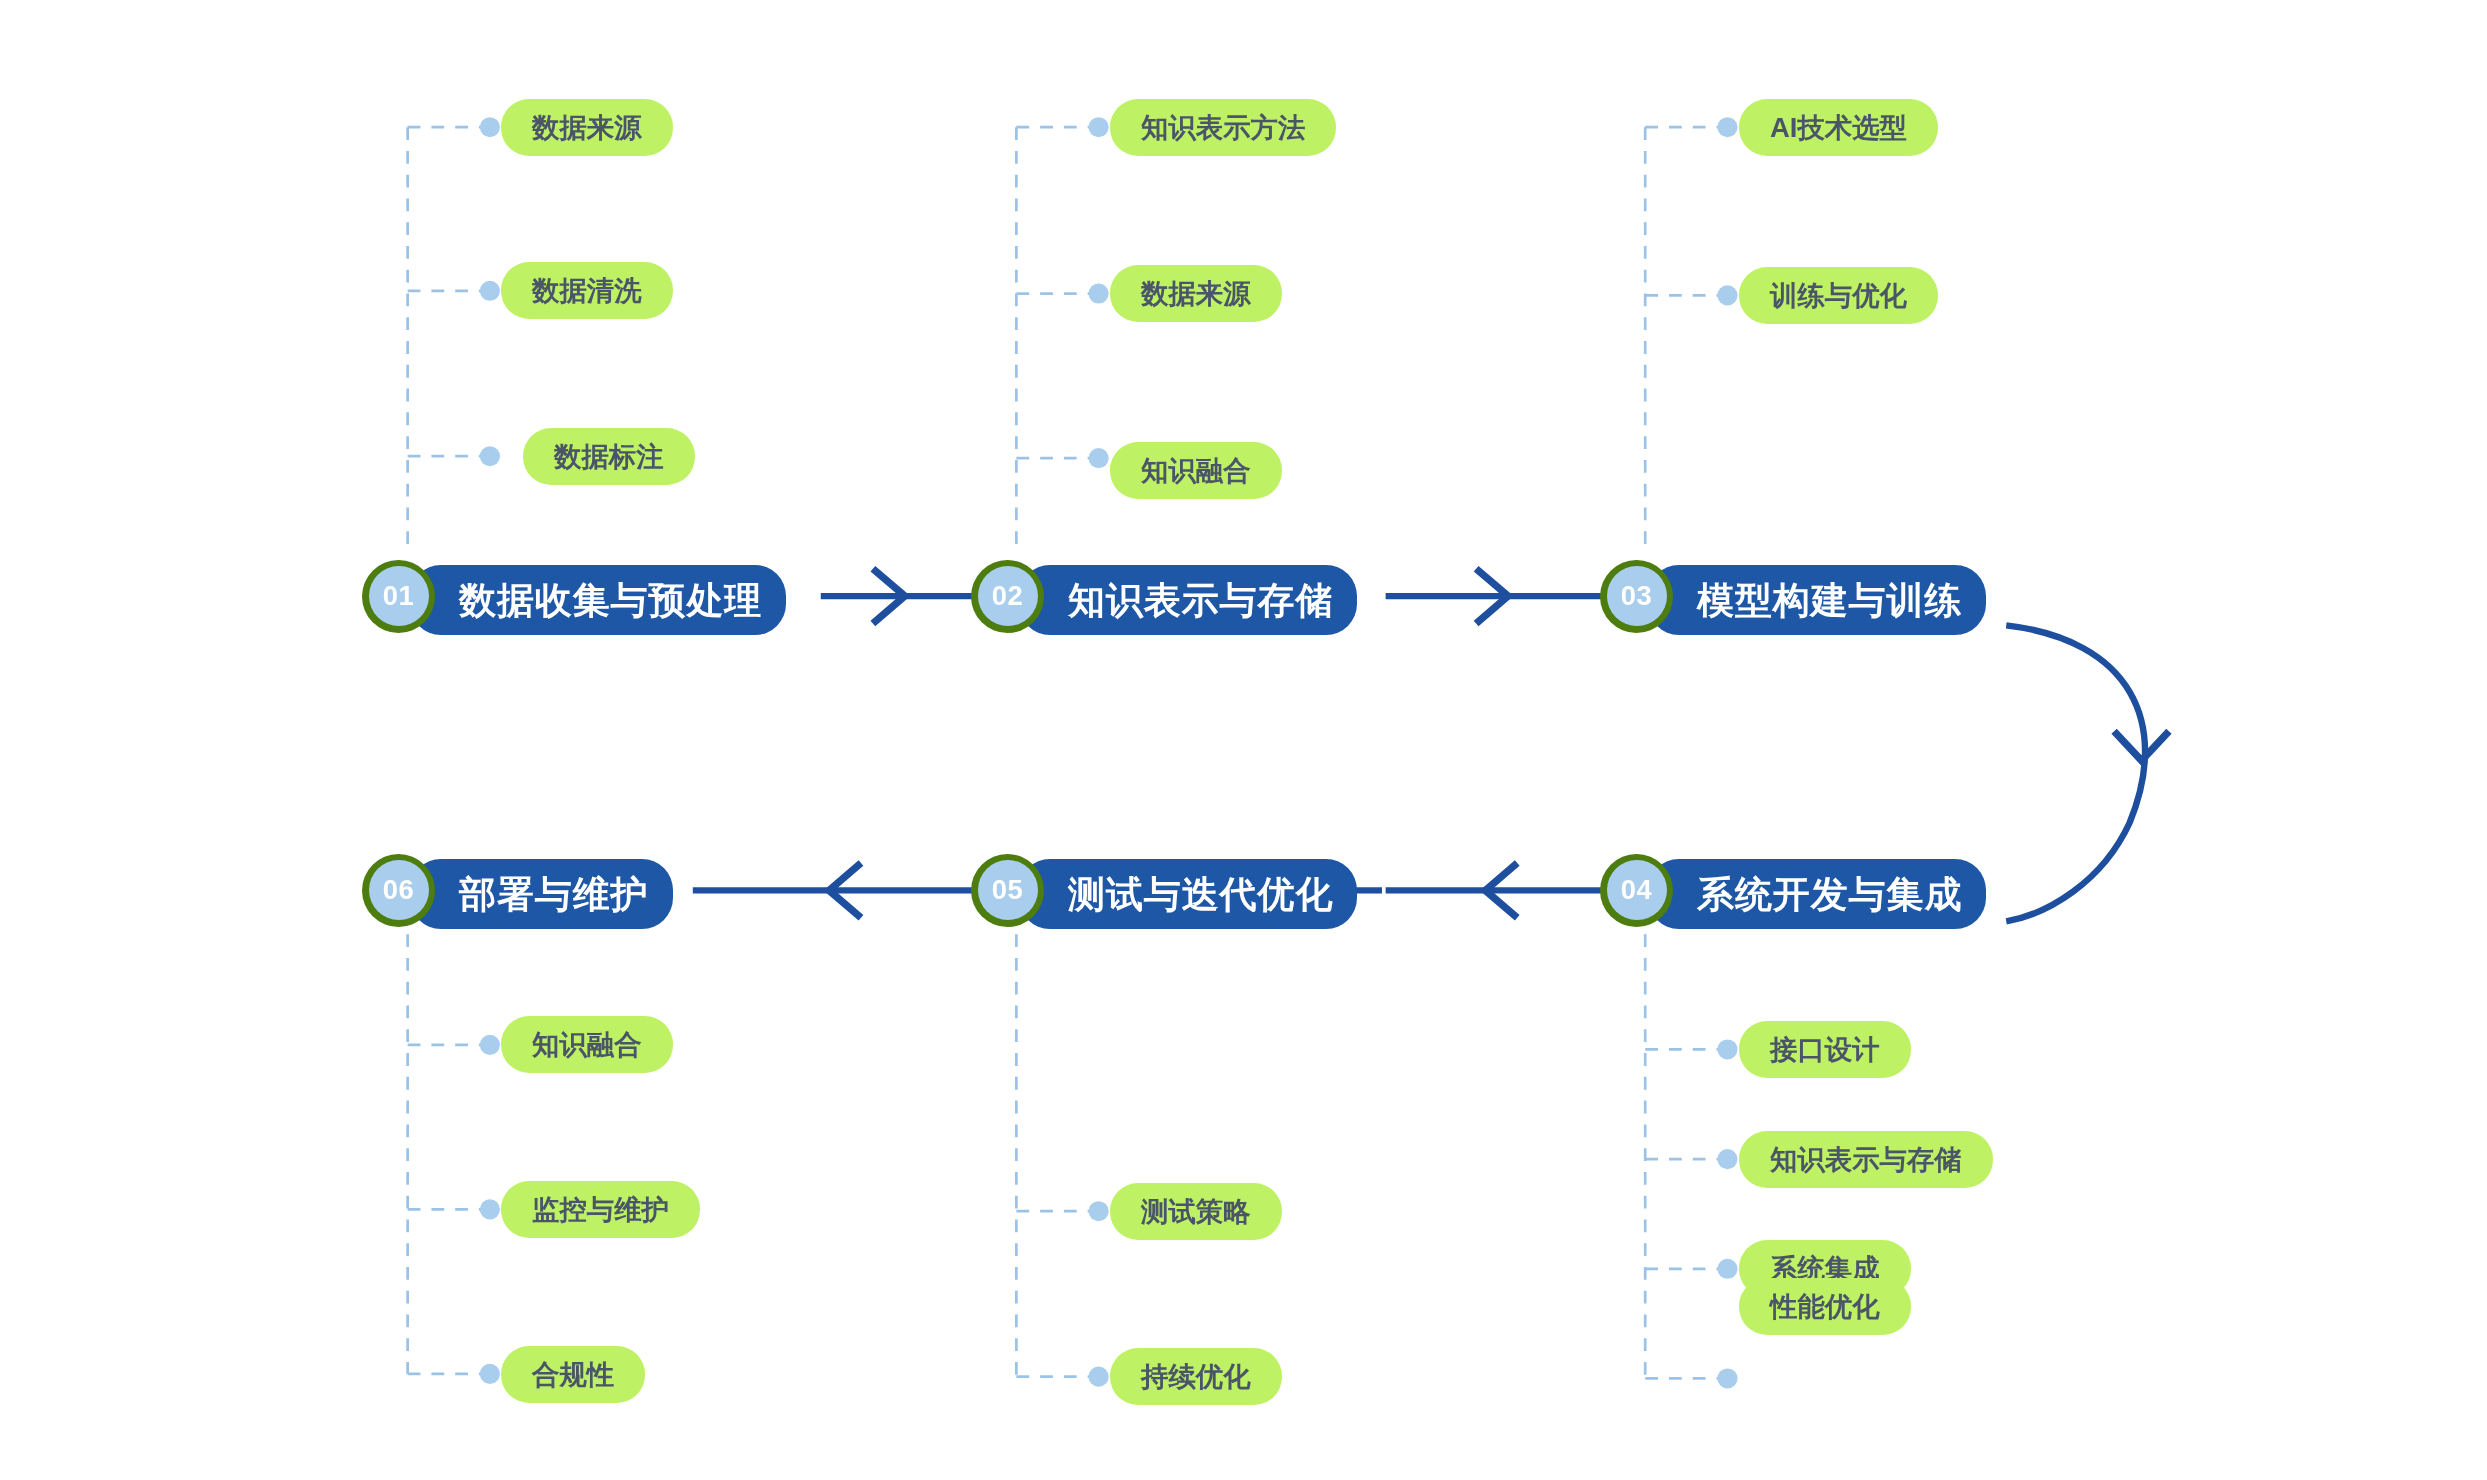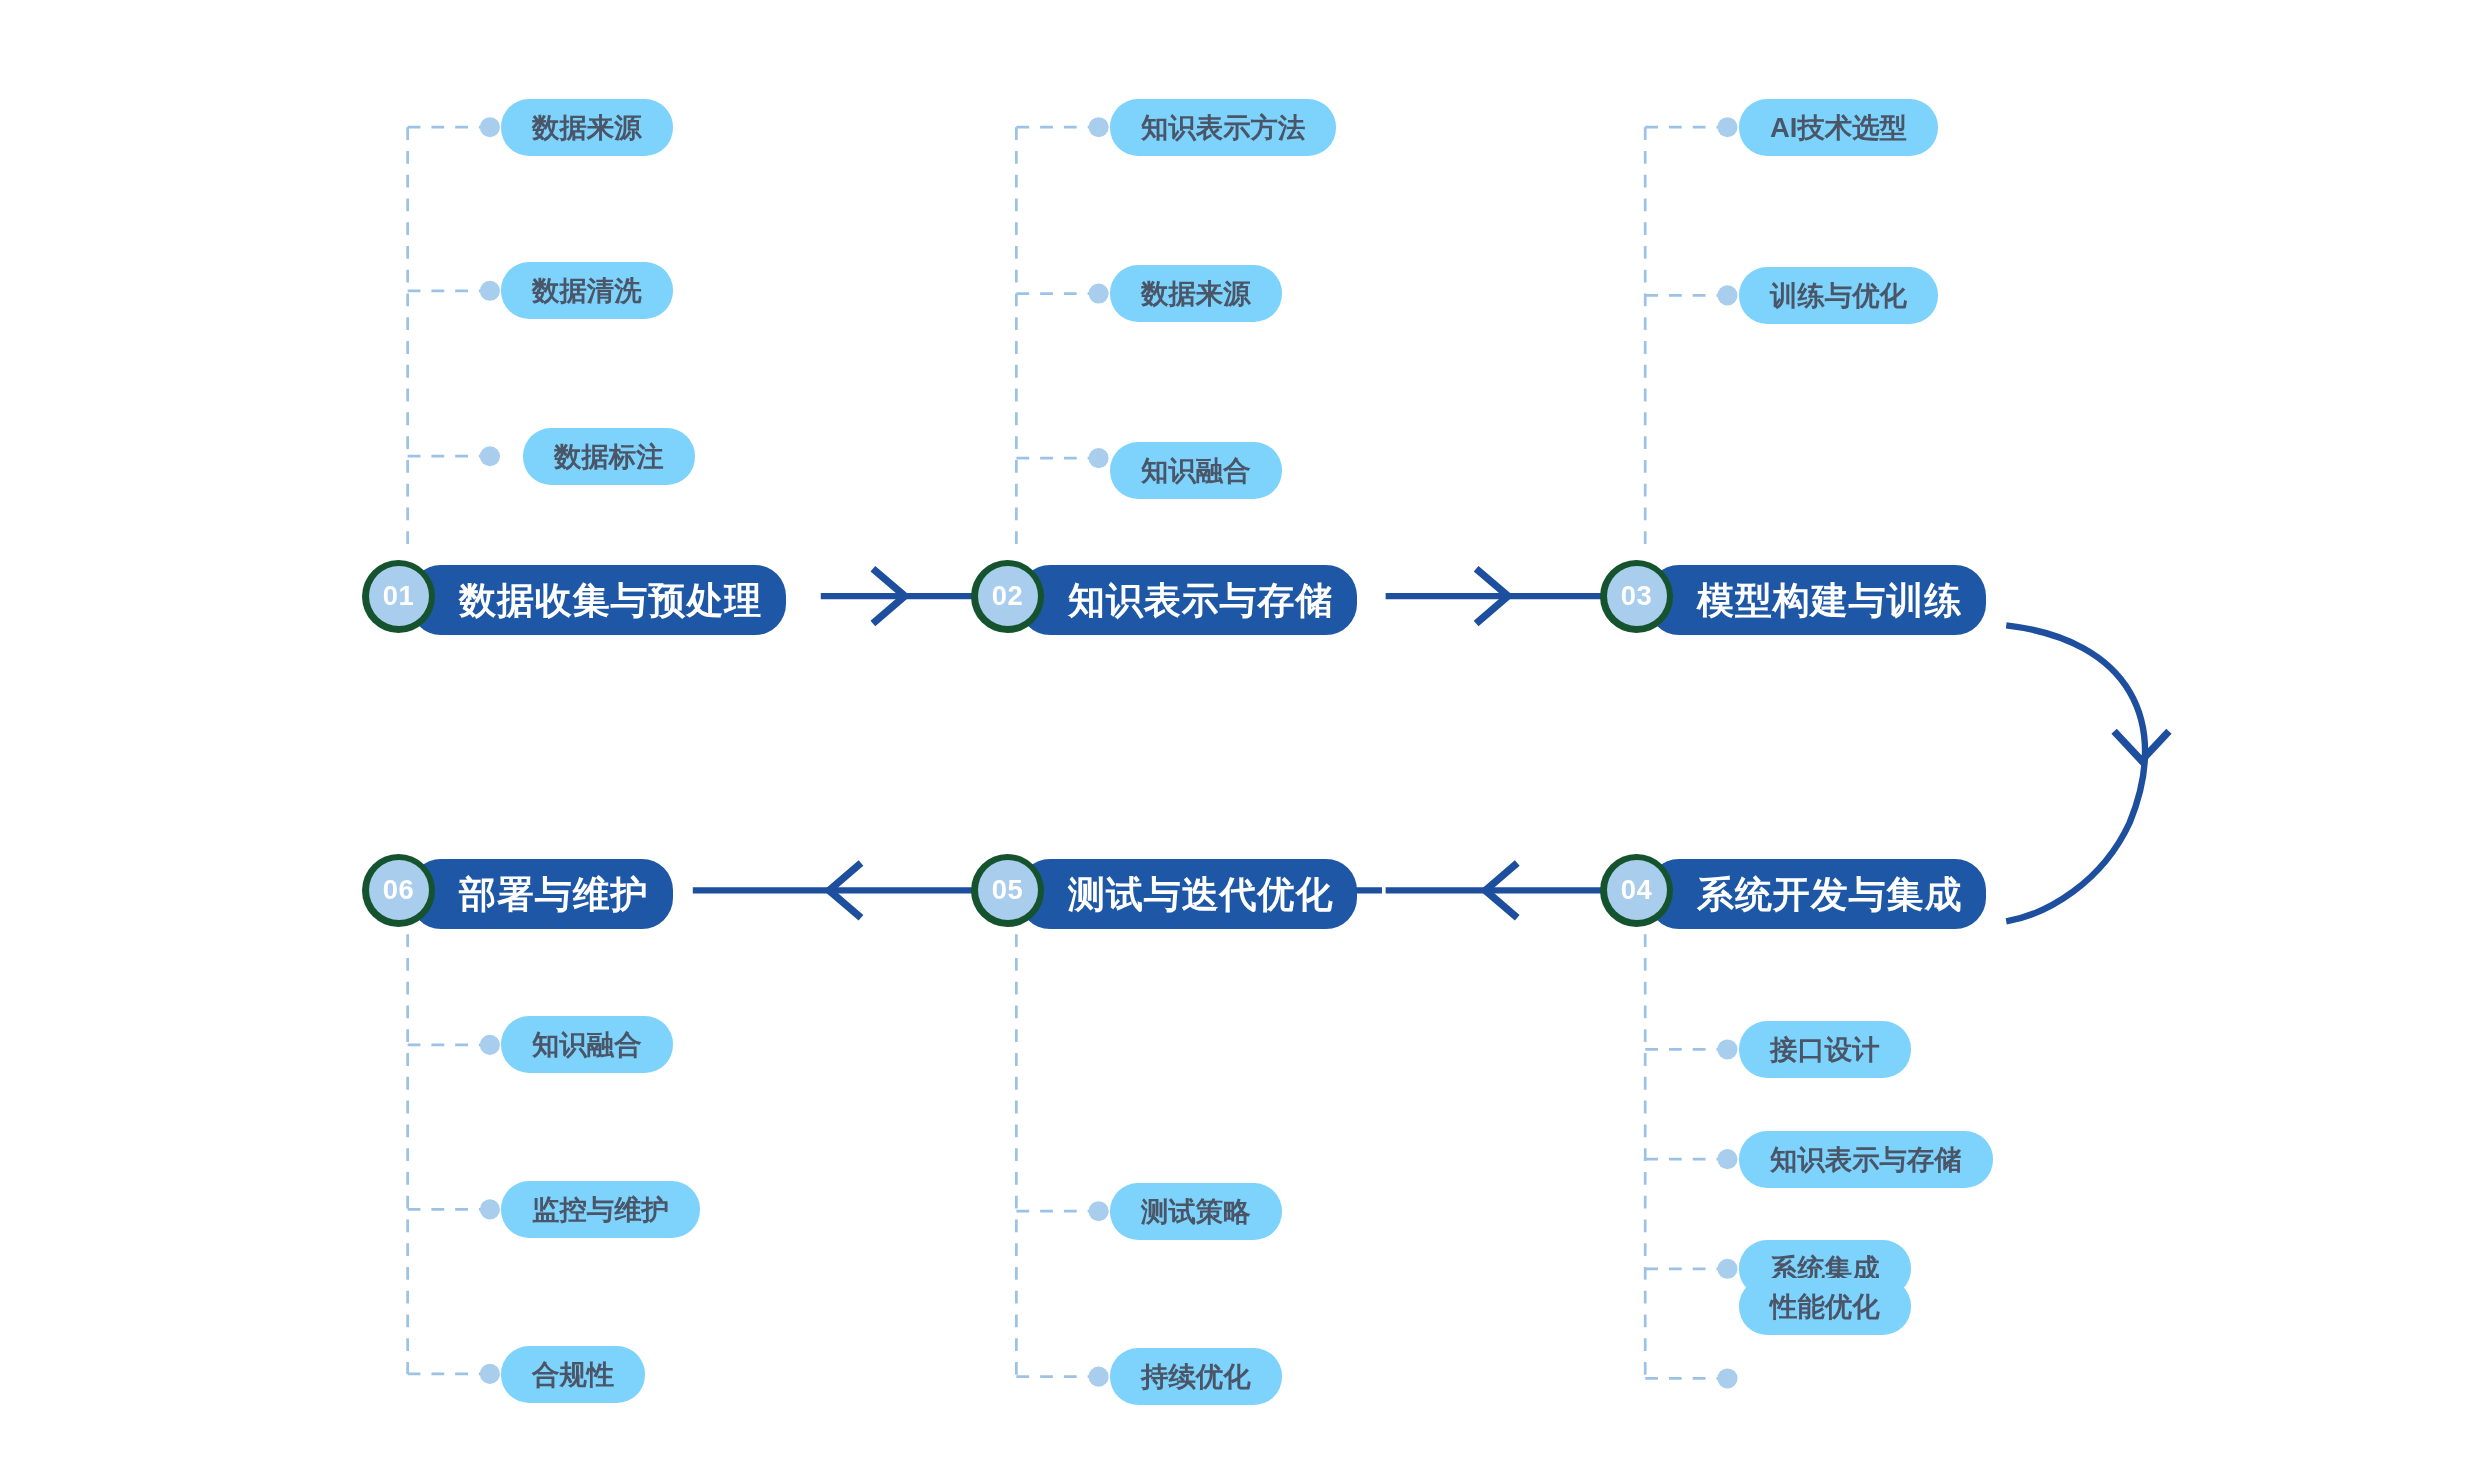--- a/index.html
+++ b/index.html
@@ -56,21 +56,21 @@
     white-space: nowrap;
     line-height: 1;
   }
   .stage-badge {
     position: absolute;
     left: 0;
     top: -5.5px;
     width: 73px;
     height: 73px;
     border-radius: 50%;
-    background: #14532d;
+    background: #4d7c0f;
     display: flex;
     align-items: center;
     justify-content: center;
     z-index: 6;
   }
   .stage-badge-inner {
     width: 60px;
     height: 60px;
     border-radius: 50%;
     background: #a9cdec;
@@ -80,21 +80,21 @@
     display: flex;
     align-items: center;
     justify-content: center;
     letter-spacing: 0.5px;
   }
 
   
   .pill {
     position: absolute;
     height: 57px;
-    background: #7dd3fc;
+    background: #bef264;
     border-radius: 28px;
     display: flex;
     align-items: center;
     justify-content: center;
     padding: 0 31px;
     box-sizing: border-box;
     z-index: 4;
   }
   .pill-label {
     color: #4a5568;

